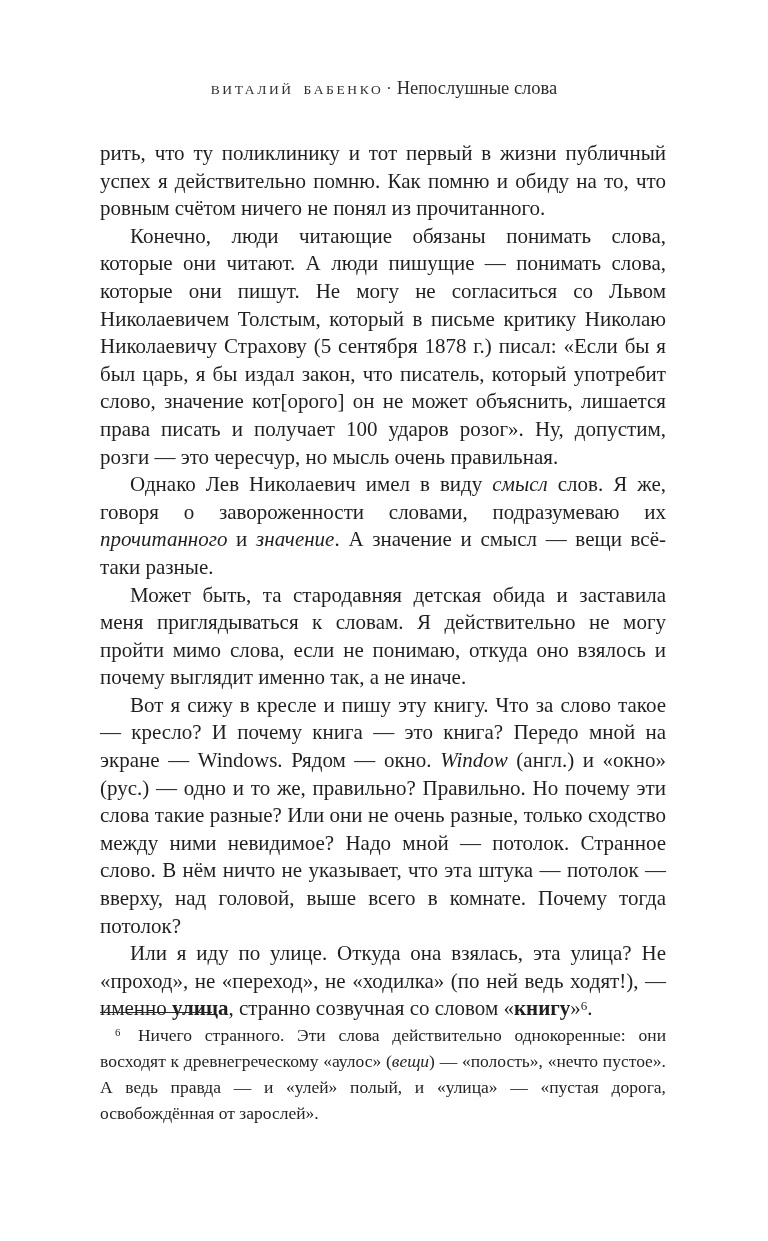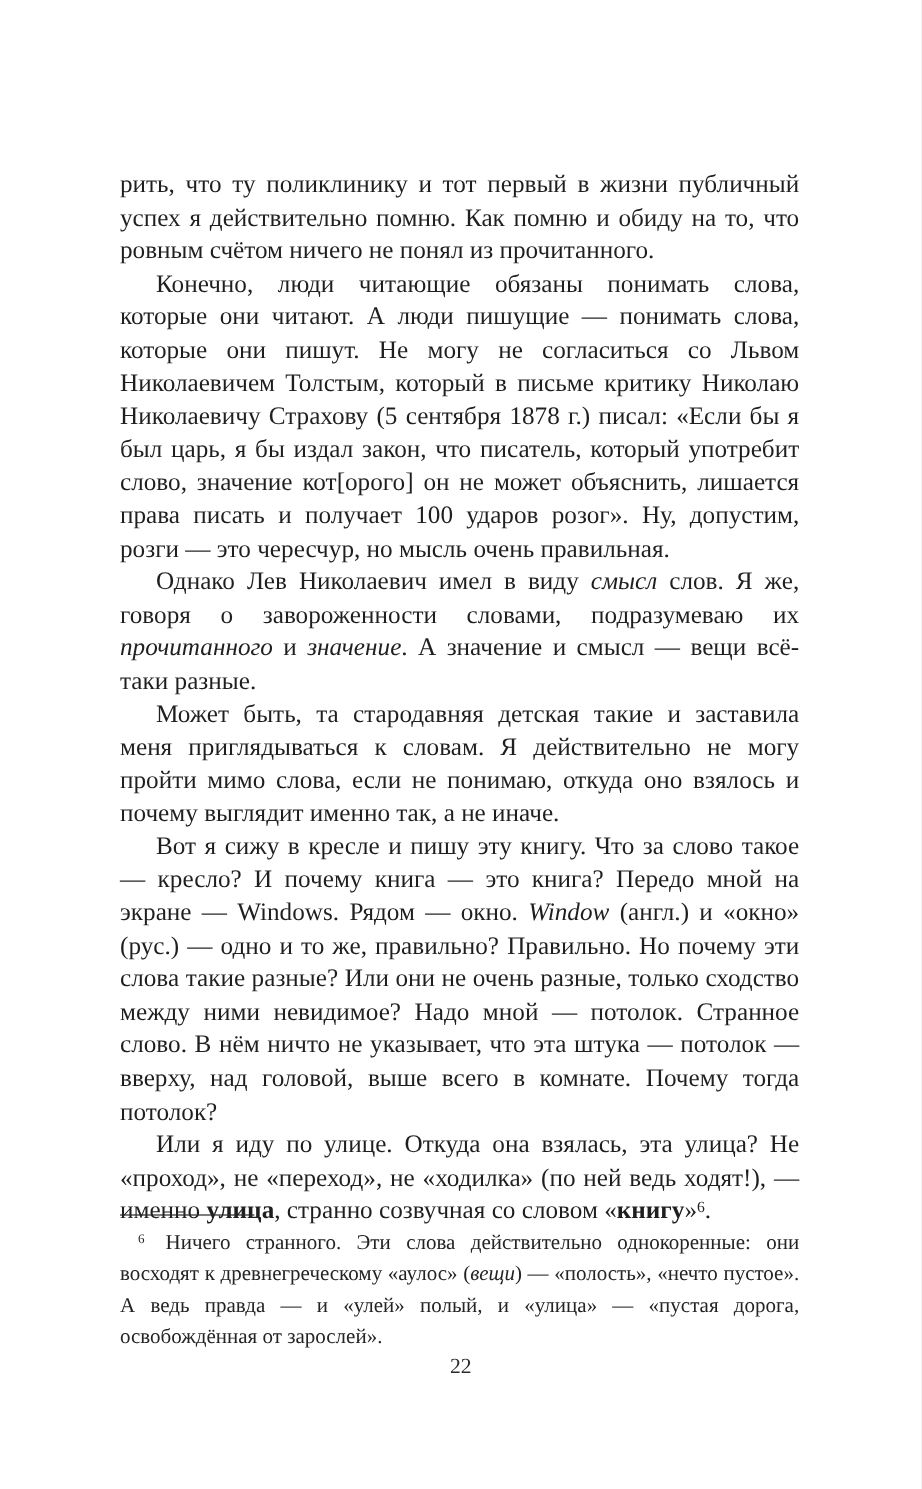--- a/index.html
+++ b/index.html
@@ -91,29 +91,31 @@
     text-align: center;
     font-size: 18px;
     color: #2c2c2c;
   }
 </style>
 </head>
 <body>
 
 <div class="page">
 
+  <div class="running-header">
+    <span class="rh-author">ВИТАЛИЙ БАБЕНКО</span><span class="rh-sep">·</span><span class="rh-title">Непослушные слова</span>
+  </div>
 
   <div class="body-text">
     <p><span>рить, что ту поликлинику и тот первый в жизни публичный успех я действительно помню. Как помню и обиду на то, что ровным счётом ничего не понял из прочитанного.</span></p>
     <p><span>Конечно, люди читающие обязаны понимать слова, которые они читают. А люди пишущие — понимать слова, которые они пишут. Не могу не согласиться со Львом Николаевичем Толстым, который в письме критику Николаю Николаевичу Страхову (5 сентября 1878 г.) писал: «Если бы я был царь, я бы издал закон, что писатель, который употребит слово, значение кот[орого] он не может объяснить, лишается права писать и получает 100 ударов розог». Ну, допустим, розги — это чересчур, но мысль очень правильная.</span></p>
     <p><span>Однако Лев Николаевич имел в виду </span><span class="it">смысл</span><span> слов. Я же, говоря о завороженности словами, подразумеваю их </span><span class="it">прочитанного</span><span> и </span><span class="it">значение</span><span>. А значение и смысл — вещи всё-таки разные.</span></p>
-    <p><span>Может быть, та стародавняя детская такие и заставила меня приглядываться к словам. Я действительно не могу пройти мимо слова, если не понимаю, откуда оно взялось и почему выглядит именно так, а не иначе.</span></p>
+    <p><span>Может быть, та стародавняя детская обида и заставила меня приглядываться к словам. Я действительно не могу пройти мимо слова, если не понимаю, откуда оно взялось и почему выглядит именно так, а не иначе.</span></p>
     <p><span>Вот я сижу в кресле и пишу эту книгу. Что за слово такое — кресло? И почему книга — это книга? Передо мной на экране — Windows. Рядом — окно. </span><span class="it">Window</span><span> (англ.) и «окно» (рус.) — одно и то же, правильно? Правильно. Но почему эти слова такие разные? Или они не очень разные, только сходство между ними невидимое? Надо мной — потолок. Странное слово. В нём ничто не указывает, что эта штука — потолок — вверху, над головой, выше всего в комнате. Почему тогда потолок?</span></p>
     <p><span>Или я иду по улице. Откуда она взялась, эта улица? Не «проход», не «переход», не «ходилка» (по ней ведь ходят!), — именно </span><span class="bd">улица</span><span>, странно созвучная со словом «</span><span class="bd">книгу</span><span>»</span><sup class="supmark">6</sup><span>.</span></p>
   </div>
 
   <div class="footnote-rule"></div>
 
   <div class="footnote"><sup class="supmark">6</sup><span>  </span><span>Ничего странного. Эти слова действительно однокоренные: они восходят к древнегреческому «аулос» (</span><span class="it">вещи</span><span>) — «полость», «нечто пустое». А ведь правда — и «улей» полый, и «улица» — «пустая дорога, освобождённая от зарослей».</span></div>
 
-  <div class="page-number">22</div>
 
 </div>
 
 </body></html>

